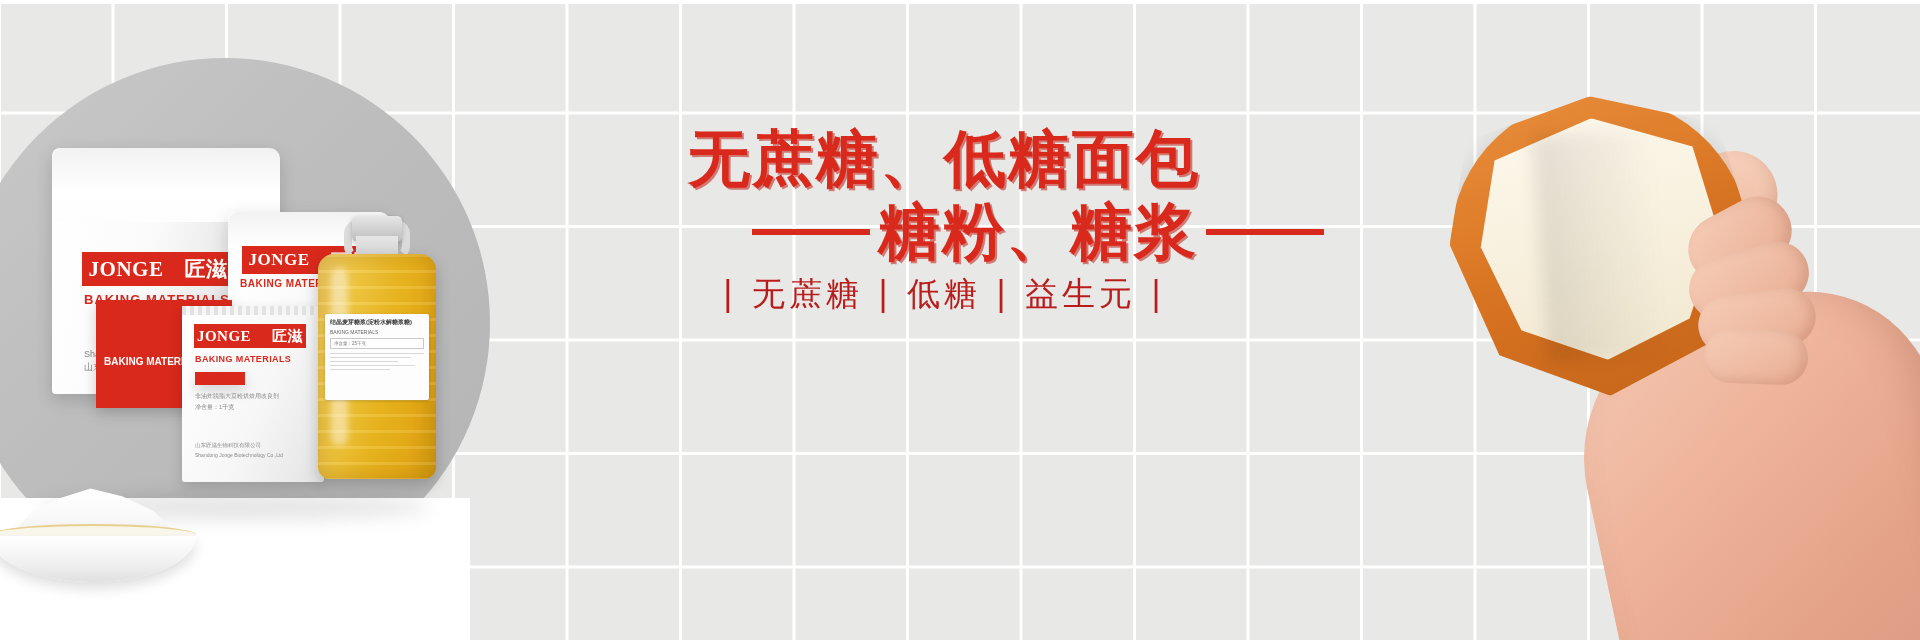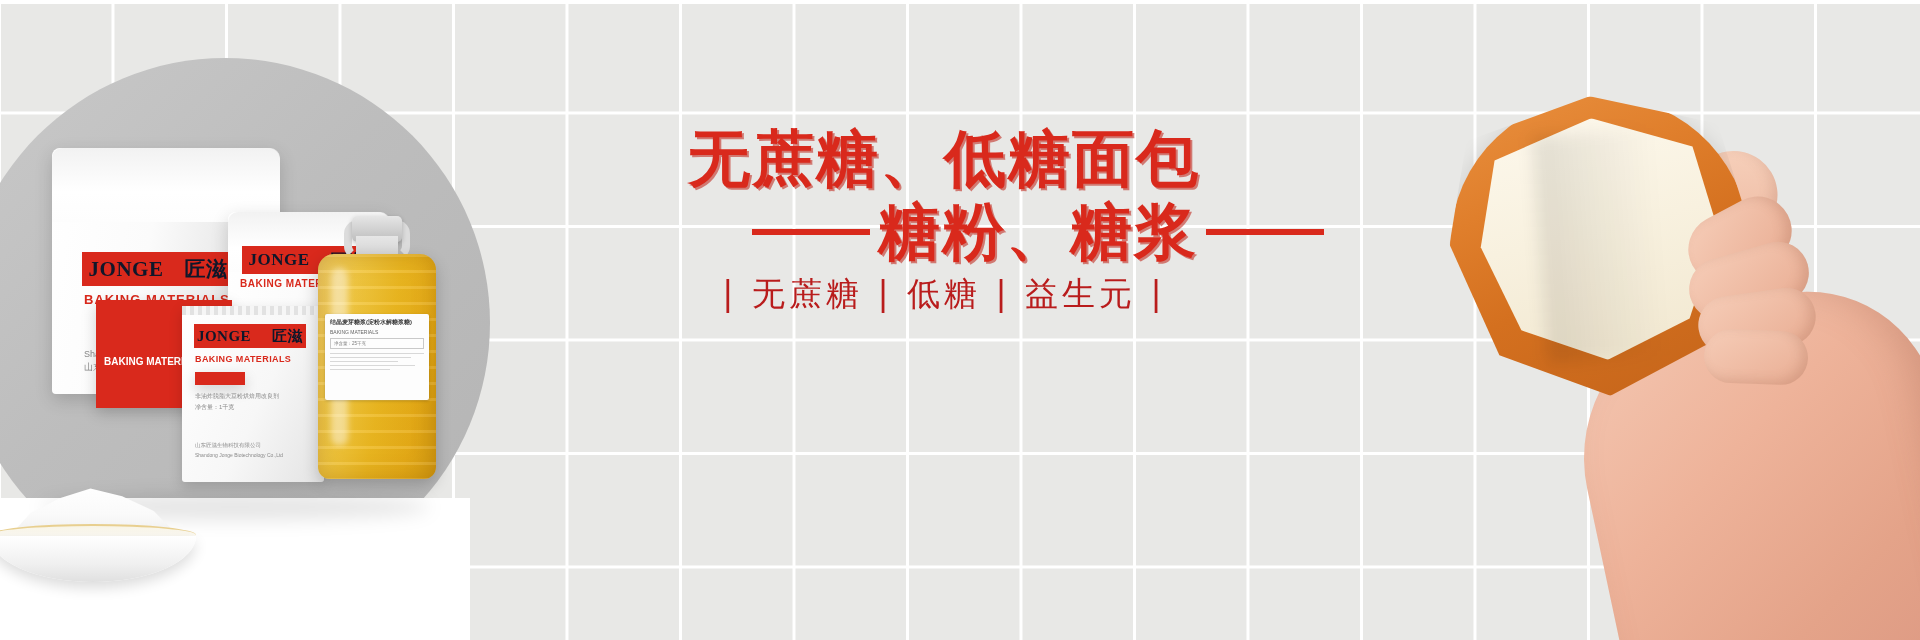--- a/index.html
+++ b/index.html
@@ -71,21 +71,21 @@
   }
   .sack .sack-top{
     position:absolute;left:0;top:0;right:0;height:30%;
     background:linear-gradient(180deg,#f2f2f2 0%,#ffffff 60%,#fdfdfd 100%);
     border-radius:10px 12px 0 0;
   }
   .logo-bar{
     position:absolute;
     background:#d9291c;
     display:flex;align-items:center;justify-content:center;
-    color:#0f172a;
+    color:#ffffff;
     letter-spacing:.5px;
     font-weight:bold;
     overflow:hidden;
     white-space:nowrap;
   }
   .logo-bar .brand-en{font-family:"Liberation Serif",serif;}
   .logo-bar .brand-cn{margin-left:21px;font-family:"DejaVu Sans",sans-serif;}
   .baking-text{
     position:absolute;
     color:#d9291c;

